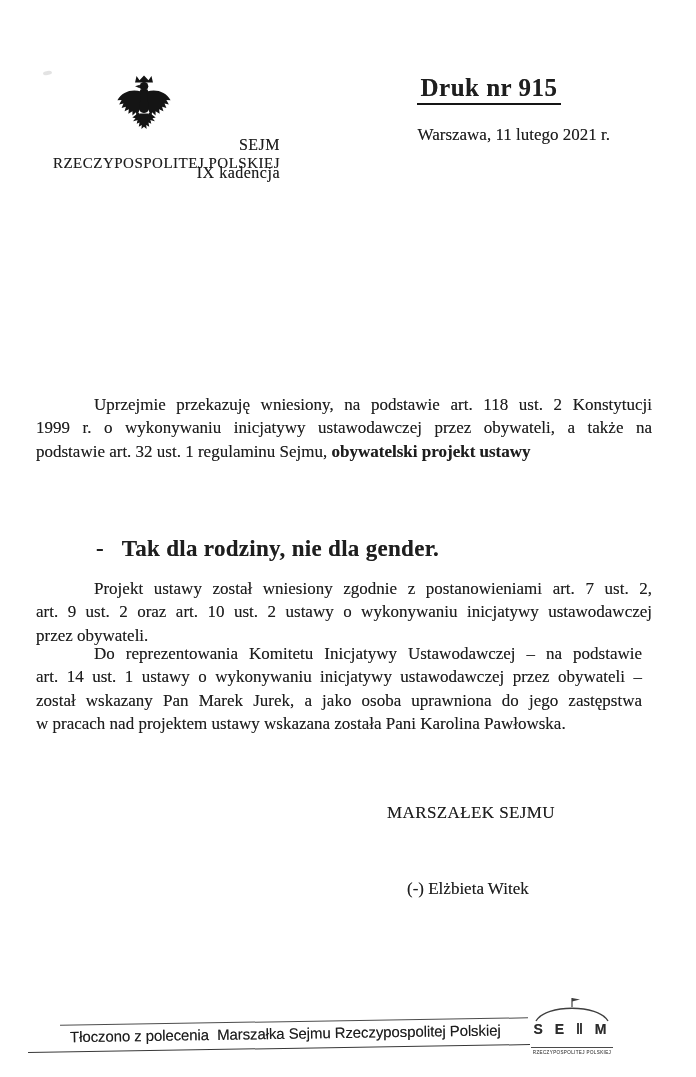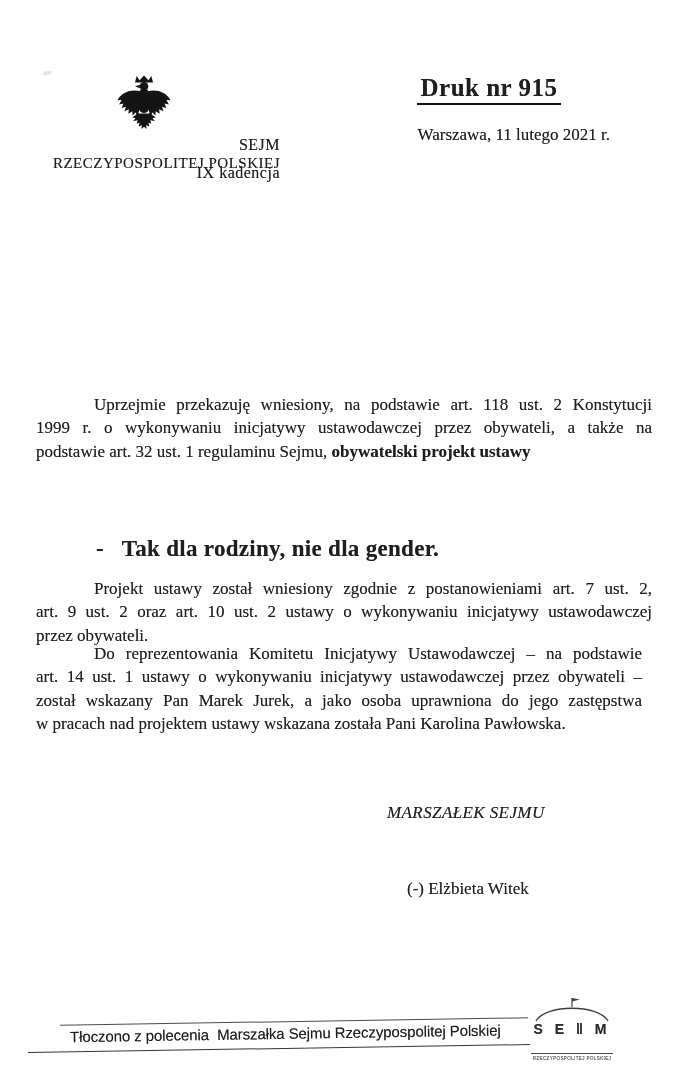--- a/index.html
+++ b/index.html
@@ -40,39 +40,39 @@
   .p1{top:393px;}
   .p2{top:577px;}
   .p3{top:642px;width:606px;}
   .bold-seg{font-weight:bold;text-align:right;}
   .doc-title{
     position:absolute;left:96px;top:505px;
     font-size:23px;font-weight:bold;white-space:pre;letter-spacing:0.3px;margin-top:31px;
   }
 
   
-  .sig-role{position:absolute;left:387px;top:803px;font-size:17px;letter-spacing:0.4px;font-style:italic;}
+  .sig-role{position:absolute;left:387px;top:803px;font-size:17px;letter-spacing:0.4px;}
   .sig-name{position:absolute;left:407px;top:879px;font-size:17px;}
 
   
   .footer-line{position:absolute;height:0;border-top:1.4px solid #4c4c4c;transform:rotate(-0.9deg);}
   .footer-line-top{left:60px;top:1021px;width:468px;}
   .footer-line-bottom{left:28px;top:1048px;width:502px;border-top-color:#383838;}
   .footer-note{
     position:absolute;left:70px;top:1025px;width:412px;
     text-align:center;font-family:"Liberation Sans",sans-serif;
     font-size:15px;color:#1d1d1d;letter-spacing:-0.1px;
     transform:rotate(-0.9deg);white-space:pre;
   }
   .sejm-logo{position:absolute;left:531px;top:996px;width:82px;text-align:center;color:#2b2b2b;}
   .sejm-logo svg{display:block;margin:0 auto;}
   .sejm-logo-letters{
     font-family:"Liberation Sans",sans-serif;font-weight:bold;
     font-size:14px;letter-spacing:4px;line-height:15px;
-    border-bottom:1.4px solid #4a4a4a;padding-bottom:16px;white-space:pre;
+    border-bottom:1.4px solid #4a4a4a;padding-bottom:10px;white-space:pre;
   }
   .sejm-logo-caption{
     font-family:"Liberation Sans",sans-serif;
     font-size:4.5px;letter-spacing:0.4px;color:#5a5a5a;margin-top:1.5px;white-space:nowrap;
   }
 
   
   .smudge{
     position:absolute;left:43px;top:71px;width:9px;height:4px;
     background:#9a9a9a;opacity:0.28;border-radius:50%;transform:rotate(-8deg);

